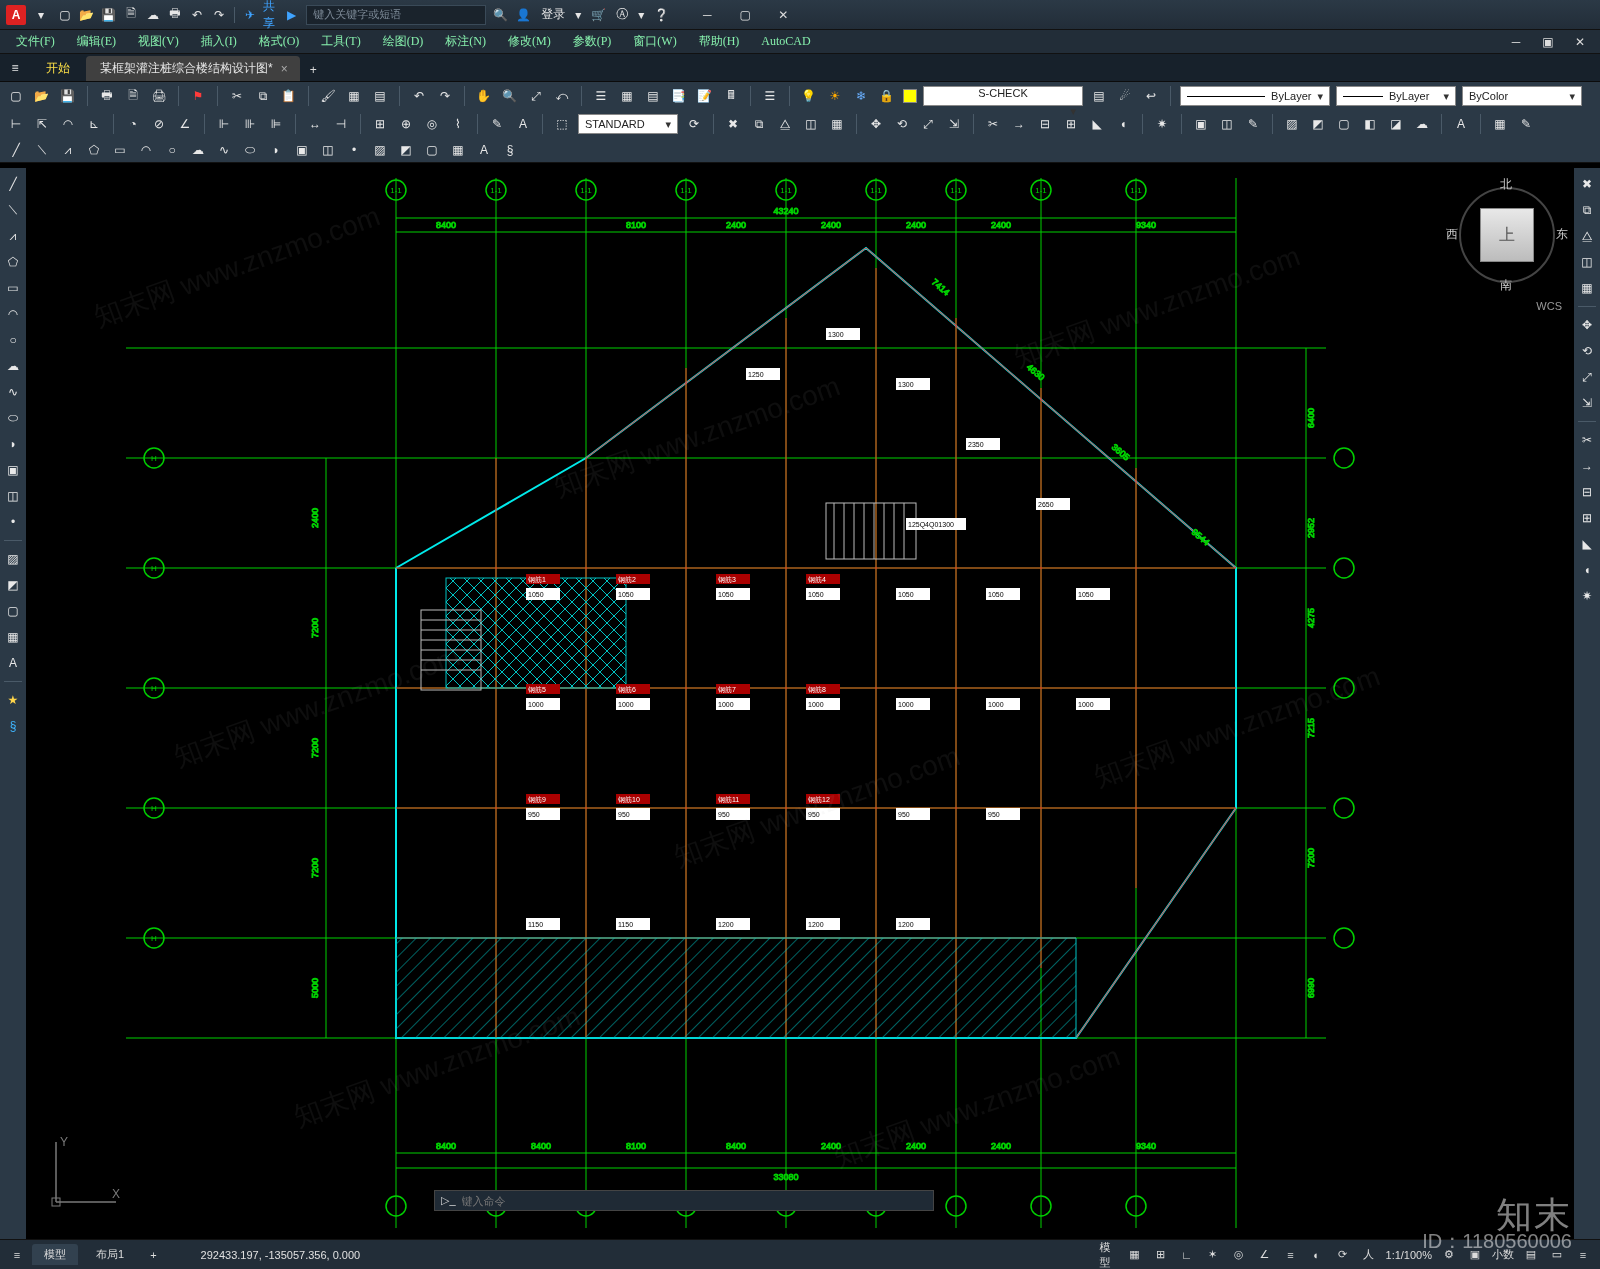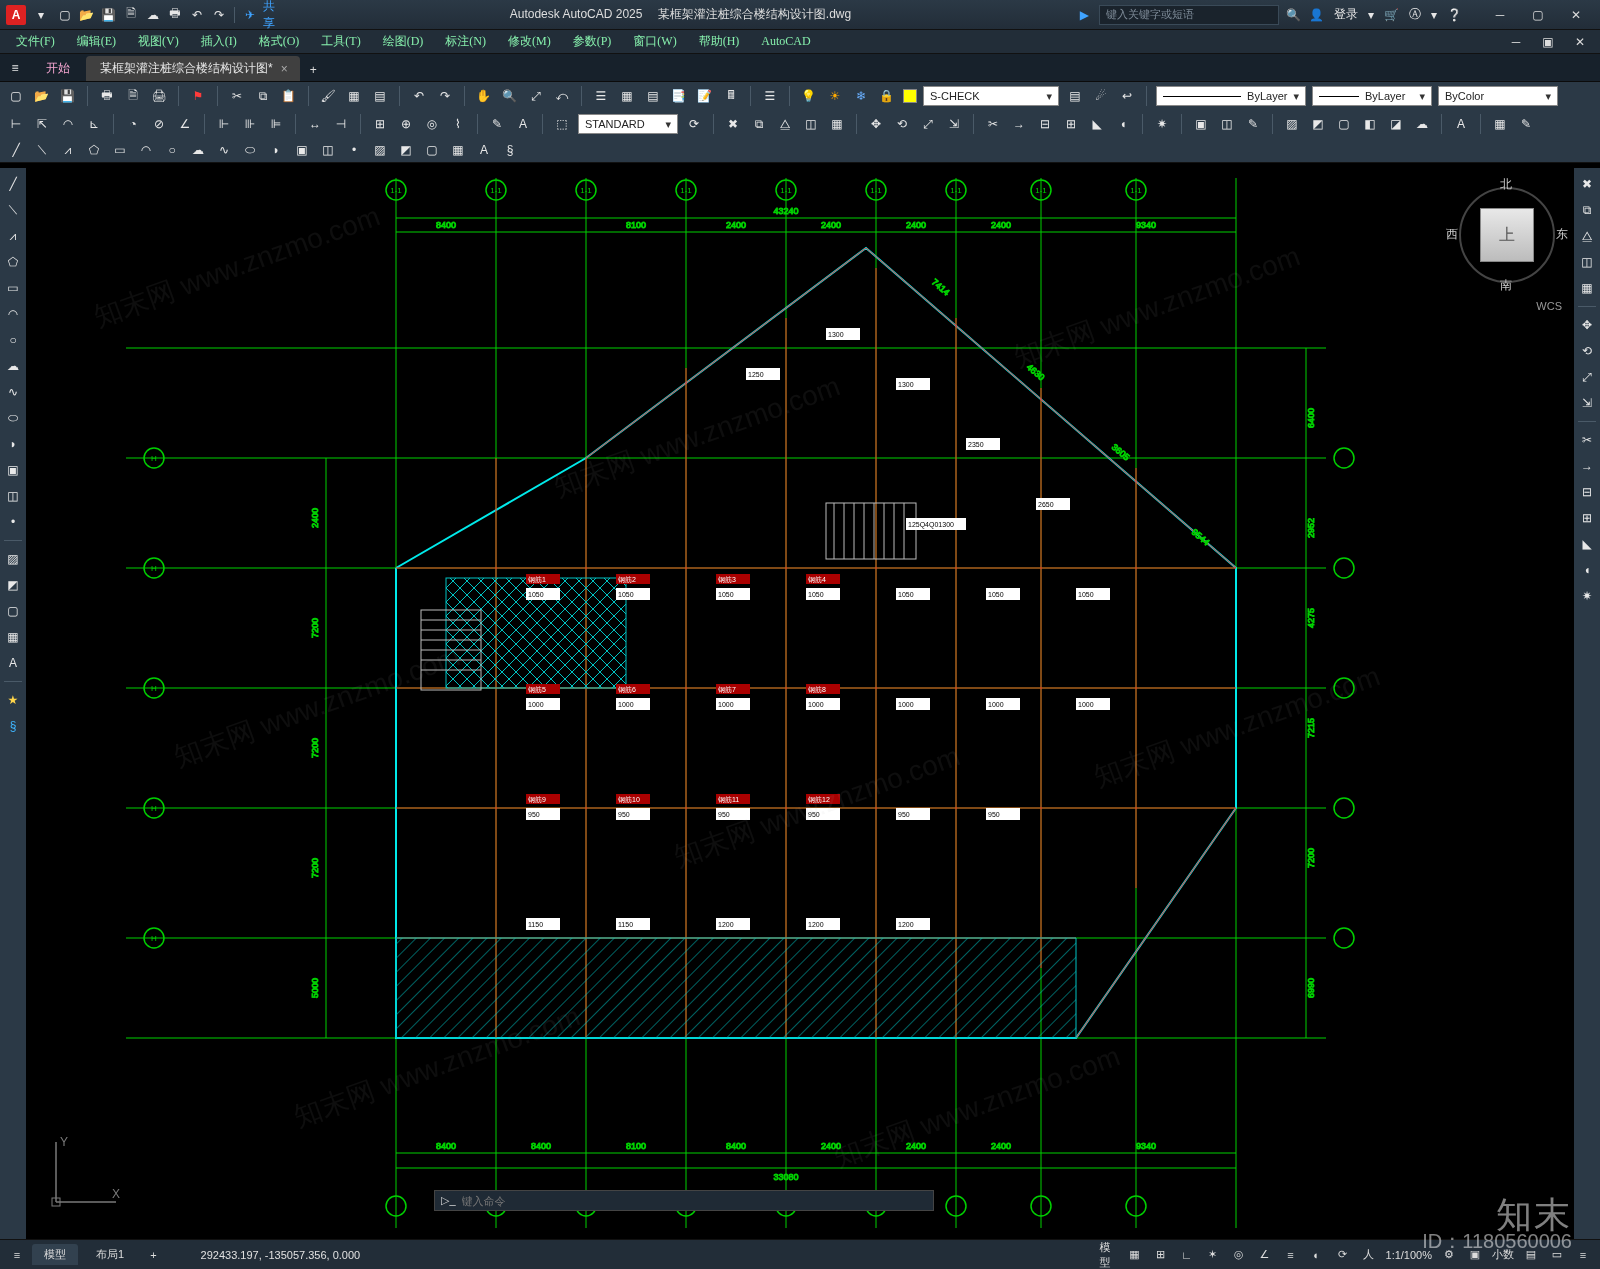--- a/index.html
+++ b/index.html
@@ -39,38 +39,38 @@
   }
   .menubar .mitem { padding:0 10px; color:#86efac; cursor:pointer;font-family:Liberation Serif, serif; }
   .wctrl { margin-left:auto; display:flex; gap:4px;}
   .wctrl div{width:28px;height:18px;display:flex;align-items:center;justify-content:center;color:#ddd;cursor:pointer;}
   .tabbar {
     height:28px; background:#17212b;
     display:flex; align-items:flex-end; padding-left:6px; gap:2px;
     border-bottom:1px solid #0b0b0b;
   }
   .tabbar .start {
-    padding:4px 14px; color:#f9a8d4; background:#17212b; cursor:pointer;text-align:right;
+    padding:4px 14px; color:#fde047; background:#17212b; cursor:pointer;text-align:right;
   }
   .tabbar .tab {
     padding:4px 12px 4px 14px; background:#404040; color:#e6e6e6;
     border-top-left-radius:4px; border-top-right-radius:4px;
     display:flex; align-items:center; gap:8px; cursor:pointer;
   }
   .tabbar .tab .x{color:#aaa;}
   .tabbar .plus{ padding:4px 8px; color:#ddd; cursor:pointer;}
   .ribbon { background:#2b3946; border-bottom:1px solid #111;}
   .ribbon-row{height:28px;display:flex;align-items:center;gap:6px;padding:2px 6px;}
   .ic { width:20px; height:20px; display:flex;align-items:center;justify-content:center;
     color:#e8e8e8; cursor:pointer; border-radius:2px;}
   .sep{width:1px;height:20px;background:#4a5a68;margin:0 3px;}
   .layer-swatch{width:14px;height:14px;background:#ff0;border:1px solid #888;}
   .combo{height:20px;background:#fff;color:#222;display:flex;align-items:center;
     padding:0 6px;gap:6px;border:1px solid #888;font-size:11px;cursor:pointer;}
-  .combo.small{width:136px;}
+  .combo.small{width:160px;flex-direction:column;}
   .combo.med{width:150px;}
   .combo.wide{width:120px;}
   .combo .arrow{margin-left:auto;color:#333;}
   .line-prev{width:120px;height:12px;display:flex;align-items:center;}
   .line-prev .ln{height:1px;background:#000;flex:1;}
   .panel-left, .panel-right{
     position:absolute; top:168px; bottom:30px; width:26px;
     background:#2b3946; display:flex; flex-direction:column; gap:6px;
     padding:6px 3px; align-items:center; z-index:5;
   }
@@ -134,21 +134,20 @@
     <span class="qat-btn">💾</span>
     <span class="qat-btn">🗎</span>
     <span class="qat-btn">☁</span>
     <span class="qat-btn">🖶</span>
     <span class="qat-btn">↶</span>
     <span class="qat-btn">↷</span>
     <span class="qat-sep"></span>
     <span class="qat-btn" style="color:#3fa3ff">✈</span>
     <span class="qat-btn" style="color:#3fa3ff">共享</span>
   </div>
-  <div class="apptitle">Autodesk AutoCAD 2025 　某框架灌注桩综合楼结构设计图.dwg</div>
   <span style="color:#3fa3ff;margin-right:4px">▶</span>
   <div class="search">
     <span>键入关键字或短语</span>
   </div>
   <span class="qat-btn">🔍</span>
   <div class="right">
     <span class="tb-btn">👤</span>
     <span class="tb-btn">登录</span>
     <span class="tb-btn">▾</span>
     <span class="tb-btn">🛒</span>

